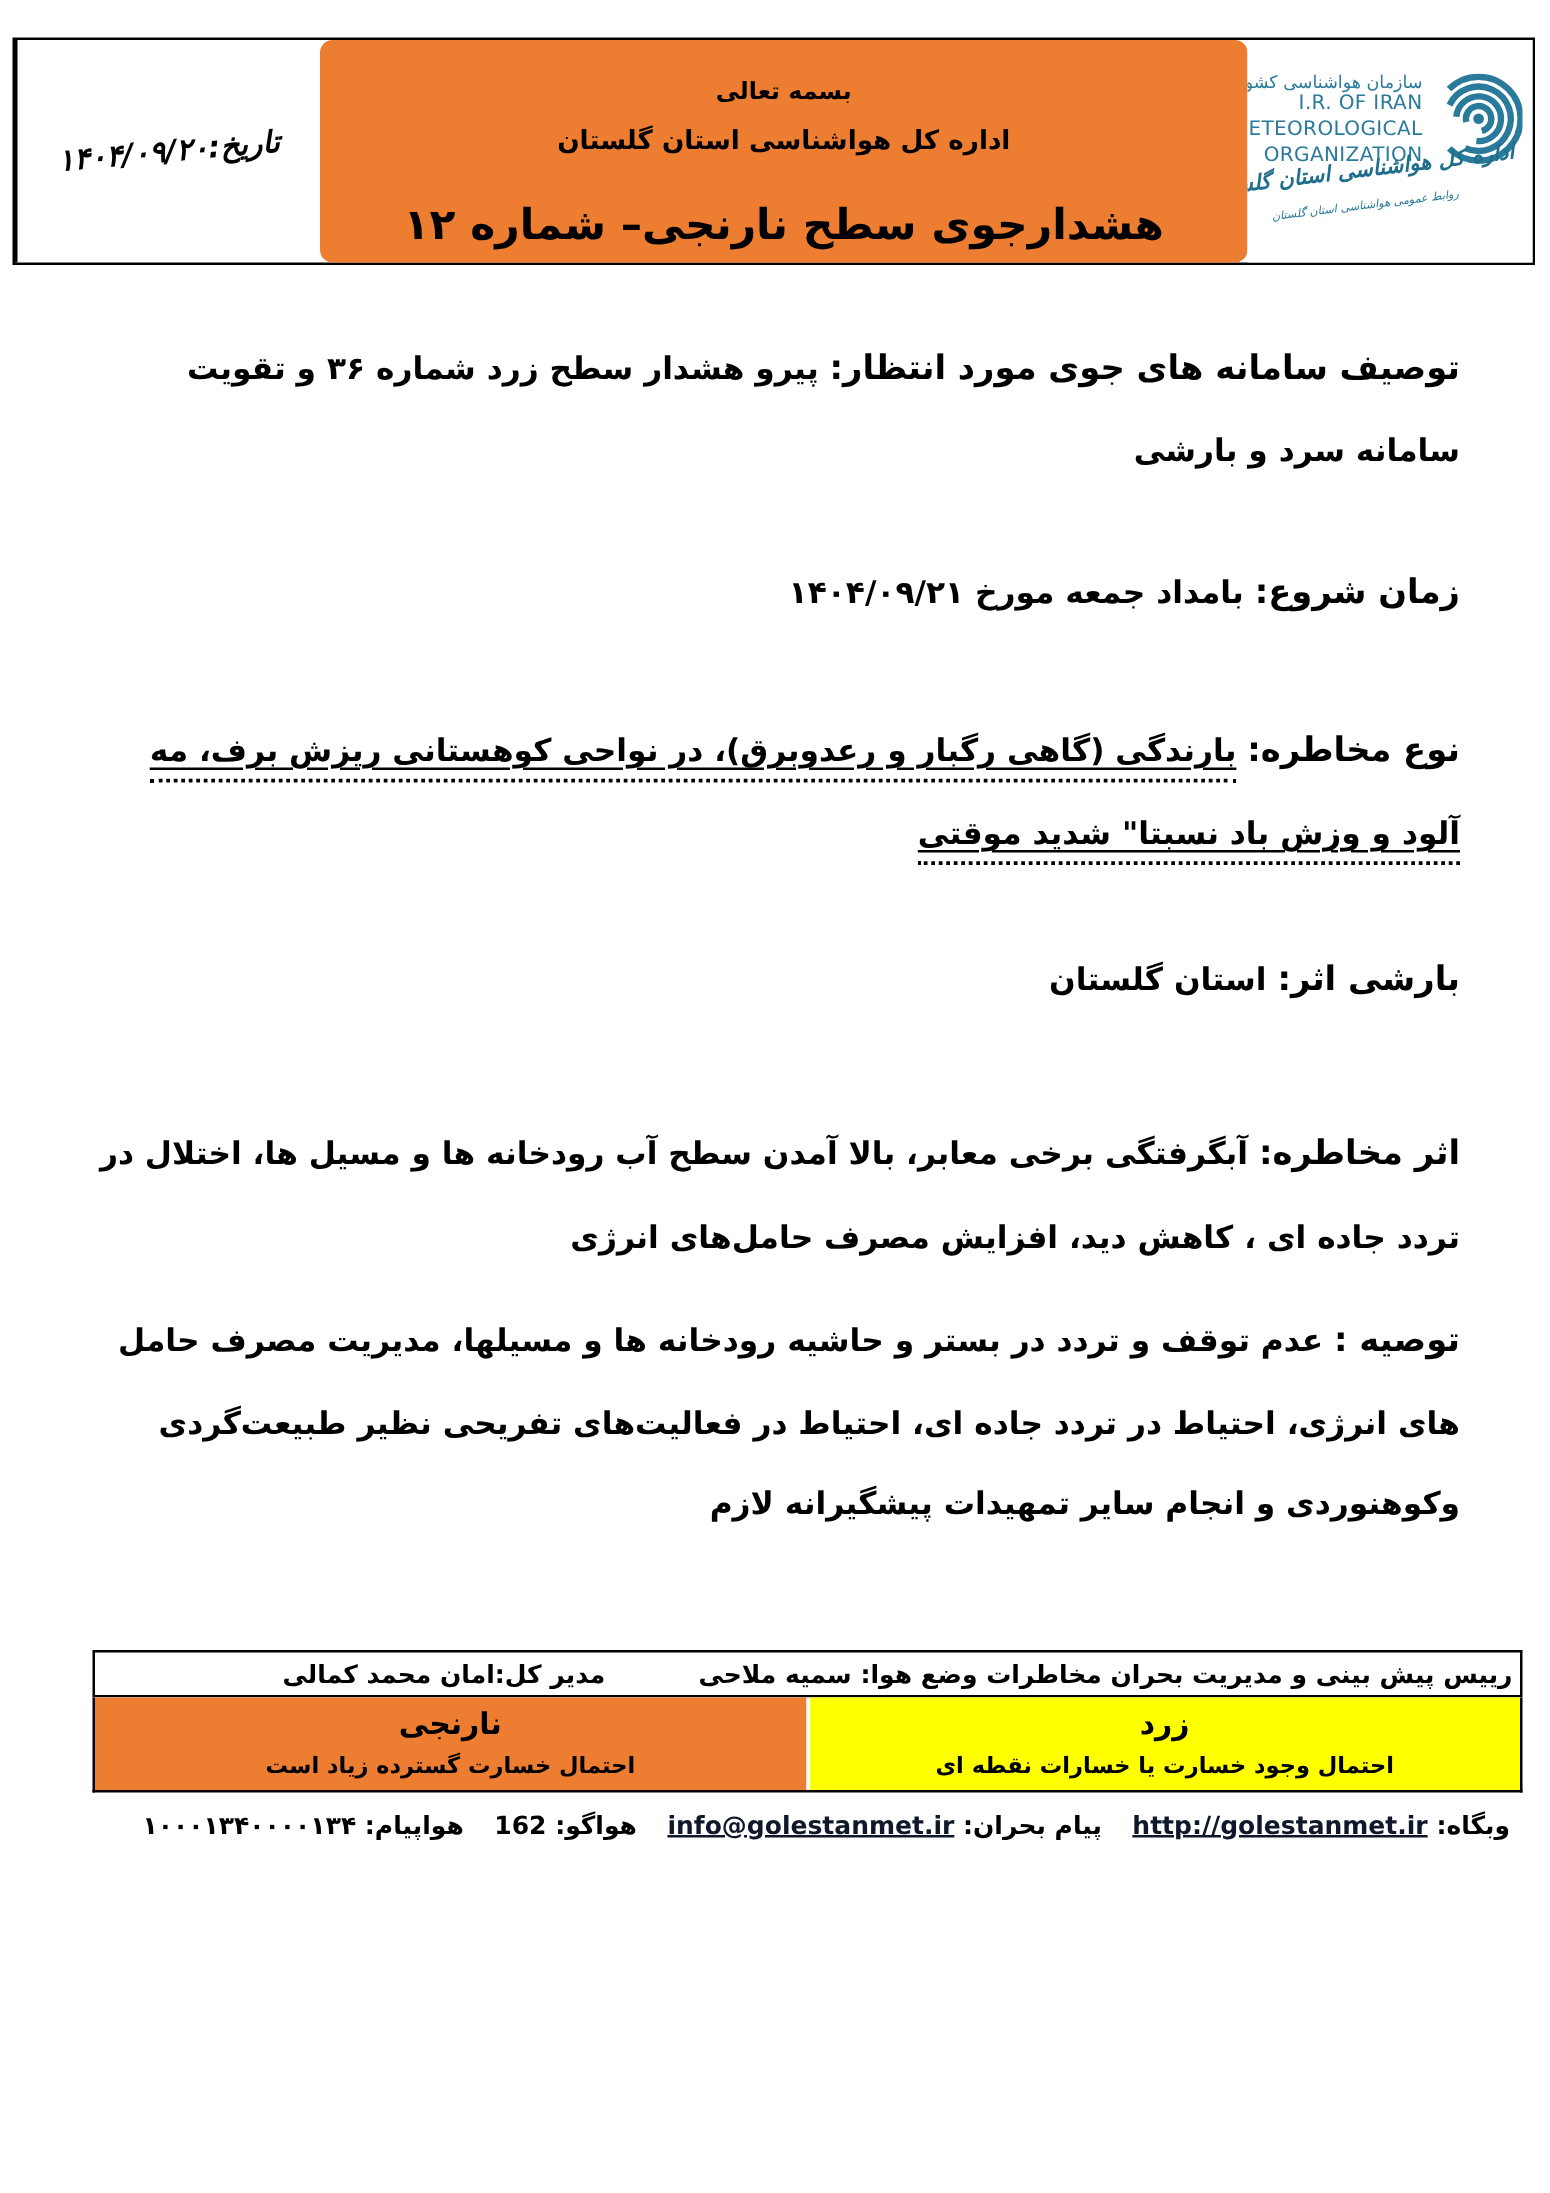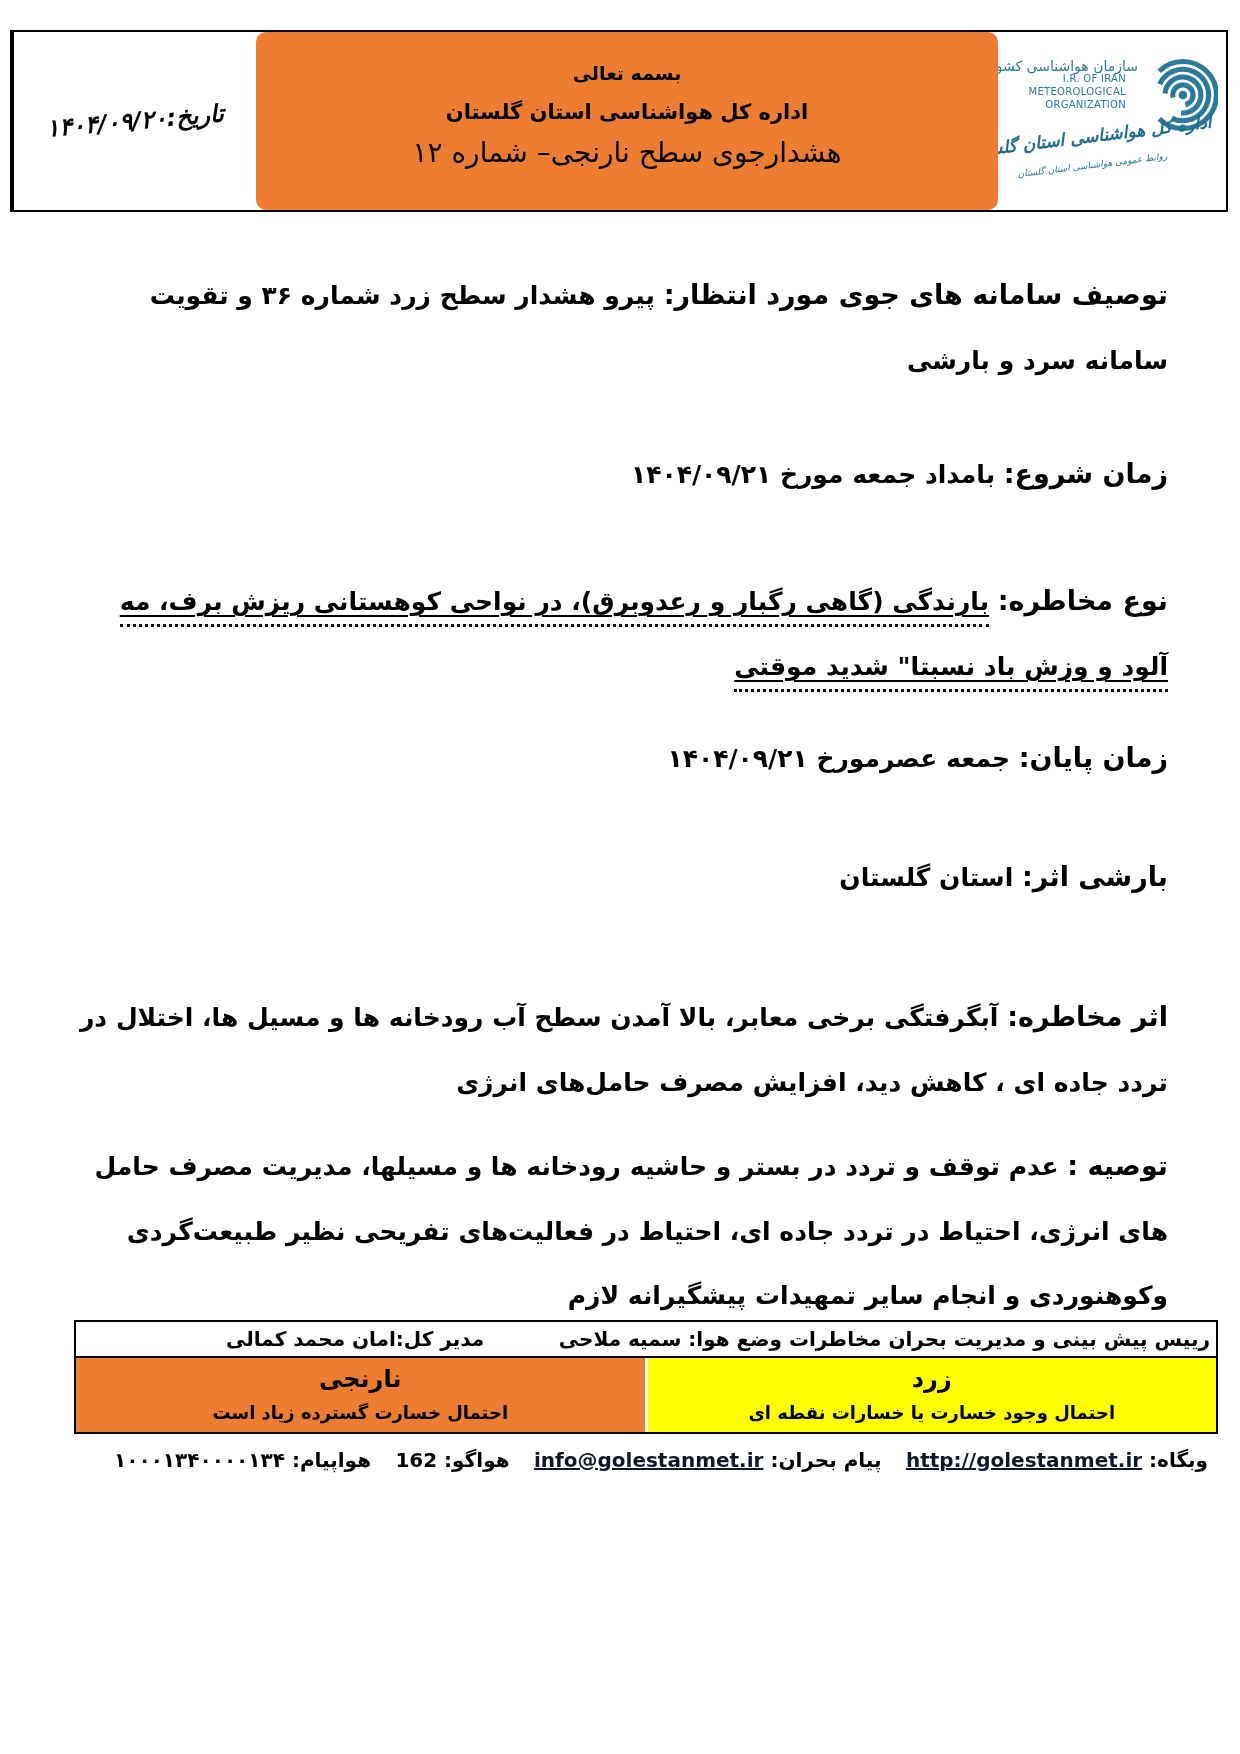--- a/index.html
+++ b/index.html
@@ -15,24 +15,24 @@
   .date-cell{
     width:244px;border-left:2px solid #000;box-sizing:border-box;order:0;
     display:flex;align-items:center;justify-content:center;direction:rtl;
   }
   .date-text{font-size:24px;font-weight:bold;font-style:italic;transform:rotate(-5deg);white-space:nowrap;}
   .title-cell{
     flex:1;background:#ED7D31;text-align:center;direction:rtl;padding-top:26px;box-sizing:border-box;border-radius:10px;
   }
   .bismillah{font-size:19px;font-weight:bold;margin-top:4px;}
   .org-line{font-size:21px;font-weight:bold;margin-top:16px;}
-  .doc-title{font-size:28px;font-weight:normal;margin-top:12px;}
+  .doc-title{font-size:34px;font-weight:bold;margin-top:36px;}
   .logo-cell{width:228px;position:relative;background:#fff;overflow:hidden;}
   .logo-small-fa{position:absolute;top:26px;right:88px;font-size:14px;font-weight:normal;color:#2A7A9B;direction:rtl;white-space:nowrap;}
-  .logo-en{position:absolute;top:40px;right:100px;text-align:right;font-size:10px;line-height:1.3;color:#2A7A9B;letter-spacing:.3px;}
+  .logo-en{position:absolute;top:40px;right:88px;text-align:right;font-size:16px;line-height:1.3;color:#2A7A9B;letter-spacing:.3px;}
   .logo-spiral{position:absolute;top:24px;right:8px;width:78px;height:78px;}
   .logo-calligraphy{
     position:absolute;top:92px;right:14px;width:205px;text-align:center;direction:rtl;
     font-size:17px;font-weight:bold;font-style:italic;color:#1F6E8C;transform:rotate(-7deg);white-space:nowrap;
   }
   .logo-sub{
     position:absolute;top:128px;right:58px;direction:rtl;font-size:9px;font-style:italic;
     color:#2A7A9B;transform:rotate(-7deg);white-space:nowrap;
   }
   
@@ -117,24 +117,20 @@
       <span class="value">پیرو هشدار سطح زرد شماره ۳۶ و تقویت سامانه سرد و بارشی</span>
     </p>
     <p class="para sec-2">
       <span class="label">زمان شروع:</span>
       <span class="value">بامداد جمعه مورخ ۱۴۰۴/۰۹/۲۱</span>
     </p>
     <p class="para sec-3">
       <span class="label">نوع مخاطره:</span>
       <span class="value hazard-underline">بارندگی (گاهی رگبار و رعدوبرق)، در نواحی کوهستانی ریزش برف، مه آلود و وزش باد نسبتا" شدید موقتی</span>
     </p>
-    <p class="para sec-4">
-      <span class="label">زمان پایان:</span>
-      <span class="value">جمعه عصرمورخ ۱۴۰۴/۰۹/۲۱</span>
-    </p>
     <p class="para sec-5">
       <span class="label">بارشی اثر:</span>
       <span class="value">استان گلستان</span>
     </p>
     <p class="para sec-6">
       <span class="label">اثر مخاطره:</span>
       <span class="value">آبگرفتگی برخی معابر، بالا آمدن سطح آب رودخانه ها و مسیل ها، اختلال در تردد جاده ای ، کاهش دید، افزایش مصرف حامل‌های انرژی</span>
     </p>
     <p class="para sec-7">
       <span class="label">توصیه :</span>

